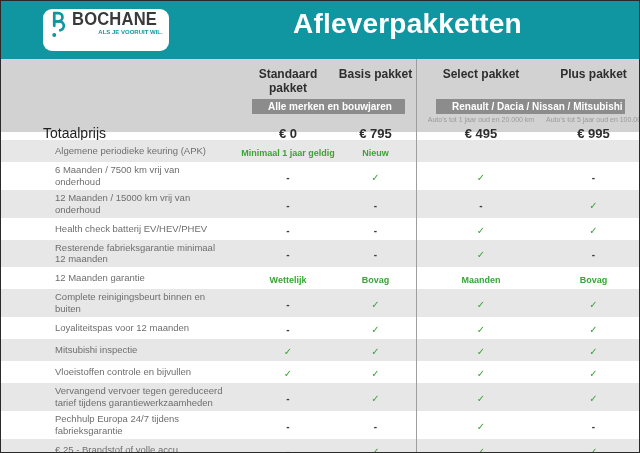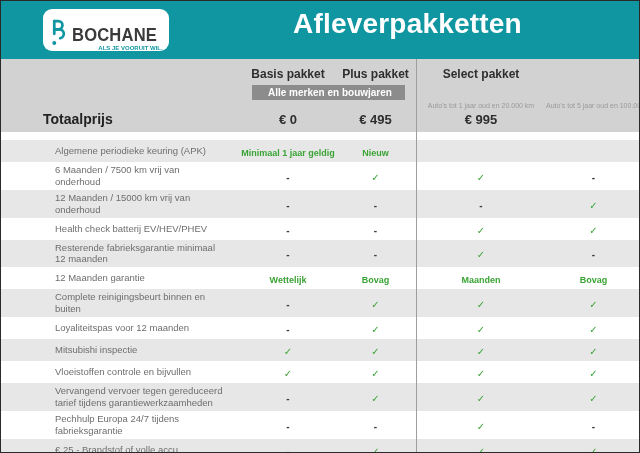--- a/index.html
+++ b/index.html
@@ -10,21 +10,21 @@
     background: #ffffff; border: 1px solid #2a2a2a; overflow: hidden;
   }
   
   .header {
     position: absolute; top: 0; left: 0; right: 0; height: 58px;
     background: var(--teal);
   }
   .logo-box {
     position: absolute; left: 42px; top: 8px; width: 126px; height: 42px;
     background: #fff; border-radius: 9px;
-    display: flex; align-items: flex-end; justify-content: center; gap: 5px;
+    display: flex; align-items: flex-start; justify-content: center; gap: 5px;
   }
   .logo-text-wrap { position: relative; padding-bottom: 5px; }
   .logo-text {
     font-weight: bold; font-size: 18px; color: #3a3a3a; letter-spacing: 0.2px;
     transform: scaleX(0.92); transform-origin: left; display: inline-block;
   }
   .logo-tagline {
     position: absolute; right: 2px; bottom: 0; font-size: 6px; line-height: 1;
     color: var(--teal); font-weight: bold; white-space: nowrap;
   }
@@ -51,21 +51,21 @@
   .badge-left  { grid-column: 2 / 4; margin: 0 11px; }
   .badge-right { grid-column: 4 / 6; margin: 0 16px 0 20px; }
   .notes { margin-top: 2px; }
   .note {
     text-align: center; font-size: 7px; color: var(--note_gray); white-space: nowrap;
   }
   .note-select { grid-column: 4; }
   .note-plus   { grid-column: 5; }
   .price-row { margin-top: 2px; align-items: center; }
   .total-label {
-    padding-left: 42px; font-weight: bold; font-size: 14px; color: #222;
+    padding-left: 42px; font-weight: normal; font-size: 14px; color: #222;
   }
   .price {
     text-align: center; font-weight: bold; font-size: 13px; color: var(--text_dark);
   }
   
   .divider {
     position: absolute; left: 415px; top: 58px; bottom: 0; width: 1px;
     background: #9e9e9e;
   }
   
@@ -100,35 +100,38 @@
         <span class="logo-text">BOCHANE</span>
         <span class="logo-tagline">ALS JE VOORUIT WIL.</span>
       </span>
     </div>
     <div class="page-title">Afleverpakketten</div>
   </div>
 
   <div class="band">
     <div class="cols col-names">
       <div></div>
+      <div class="col-name">Standaard pakket</div>
       <div class="col-name">Basis pakket</div>
+      <div class="col-name">Select pakket</div>
       <div class="col-name">Plus pakket</div>
-      <div class="col-name">Select pakket</div>
     </div>
     <div class="cols badges">
       <div></div>
       <div class="badge badge-left">Alle merken en bouwjaren</div>
+      <div class="badge badge-right">Renault / Dacia / Nissan / Mitsubishi</div>
     </div>
     <div class="cols notes">
       <div class="note note-select">Auto's tot 1 jaar oud en 20.000 km</div>
       <div class="note note-plus">Auto's tot 5 jaar oud en 100.000 km</div>
     </div>
     <div class="cols price-row">
       <div class="total-label">Totaalprijs</div>
       <div class="price">€ 0</div>
+      <div class="price">€ 795</div>
       <div class="price">€ 495</div>
       <div class="price">€ 995</div>
     </div>
   </div>
 
   <div class="rows">
   <div class="row cols">
     <div class="row-label">Algemene periodieke keuring (APK)</div>
     <div class="cell"><span class="status">Minimaal 1 jaar geldig</span></div>
     <div class="cell"><span class="status">Nieuw</span></div>

